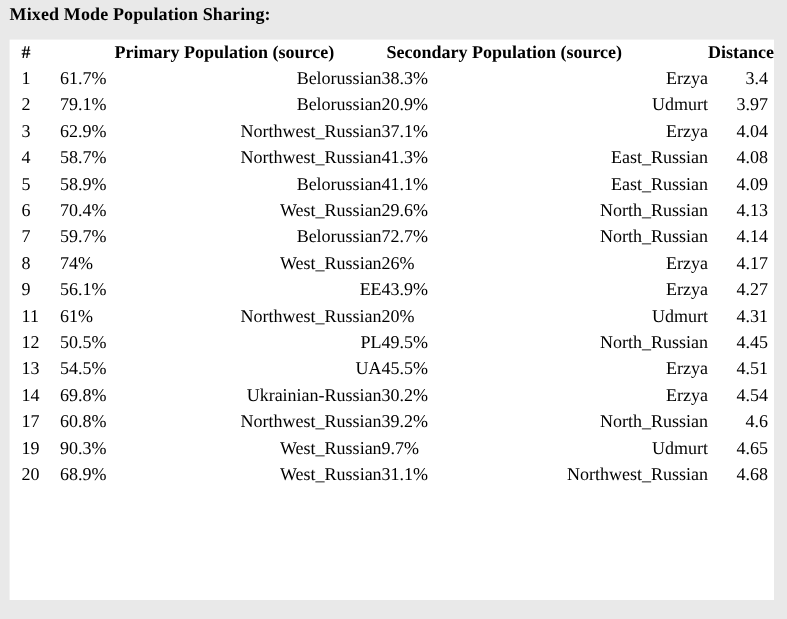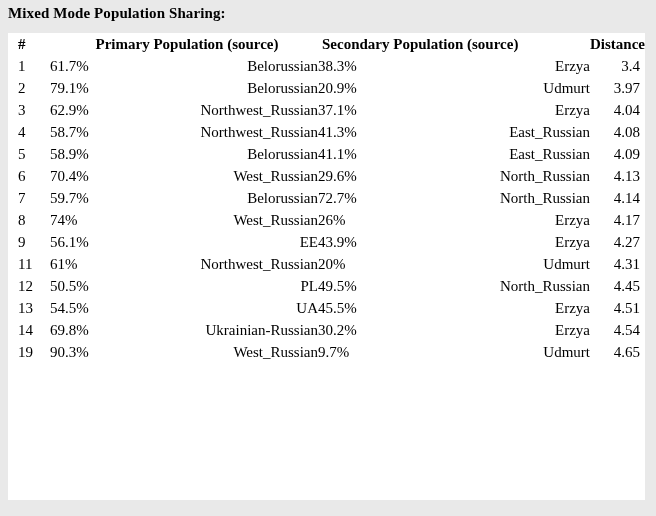--- a/index.html
+++ b/index.html
@@ -225,24 +225,40 @@
           </tr>
           <tr>
             <td class="rank">14</td>
             <td class="pct">69.8%</td>
             <td class="nm">Ukrainian-Russian</td>
             <td class="pct">30.2%</td>
             <td class="nm">Erzya</td>
             <td class="dist">4.54</td>
           </tr>
           <tr>
+            <td class="rank">17</td>
+            <td class="pct">60.8%</td>
+            <td class="nm">Northwest_Russian</td>
+            <td class="pct">39.2%</td>
+            <td class="nm">North_Russian</td>
+            <td class="dist">4.6</td>
+          </tr>
+          <tr>
             <td class="rank">19</td>
             <td class="pct">90.3%</td>
             <td class="nm">West_Russian</td>
             <td class="pct">9.7%</td>
             <td class="nm">Udmurt</td>
             <td class="dist">4.65</td>
           </tr>
+          <tr>
+            <td class="rank">20</td>
+            <td class="pct">68.9%</td>
+            <td class="nm">West_Russian</td>
+            <td class="pct">31.1%</td>
+            <td class="nm">Northwest_Russian</td>
+            <td class="dist">4.68</td>
+          </tr>
         </tbody>
     </table>
   </div>
 
 </div>
 
 </body></html>

